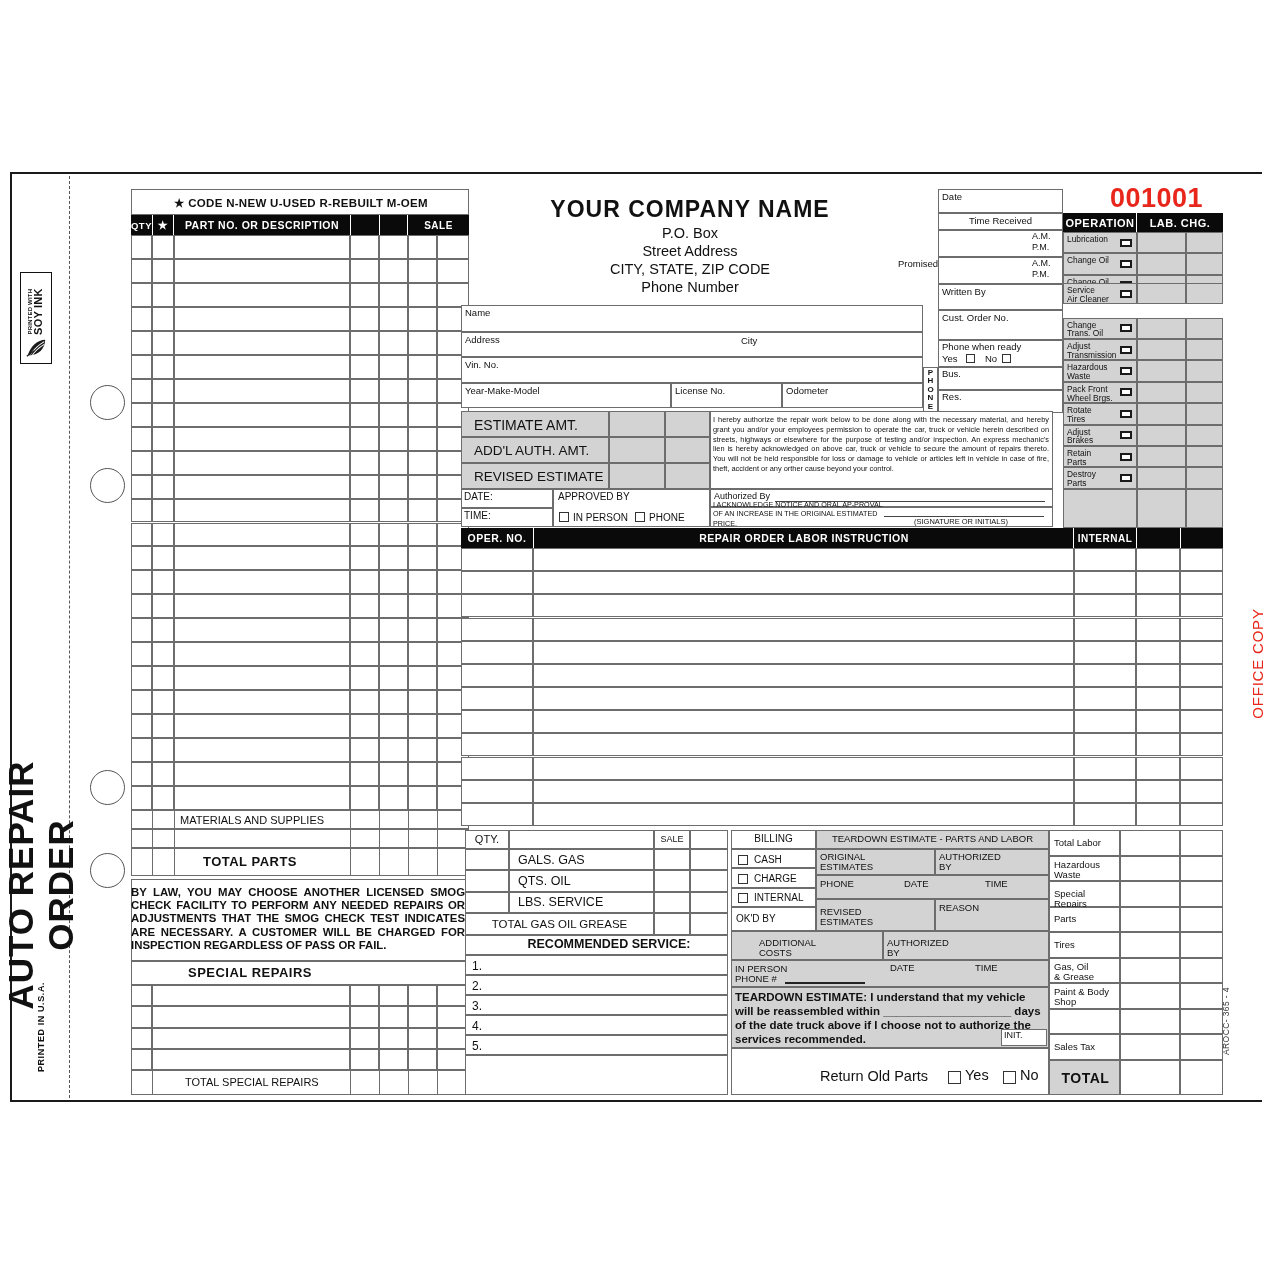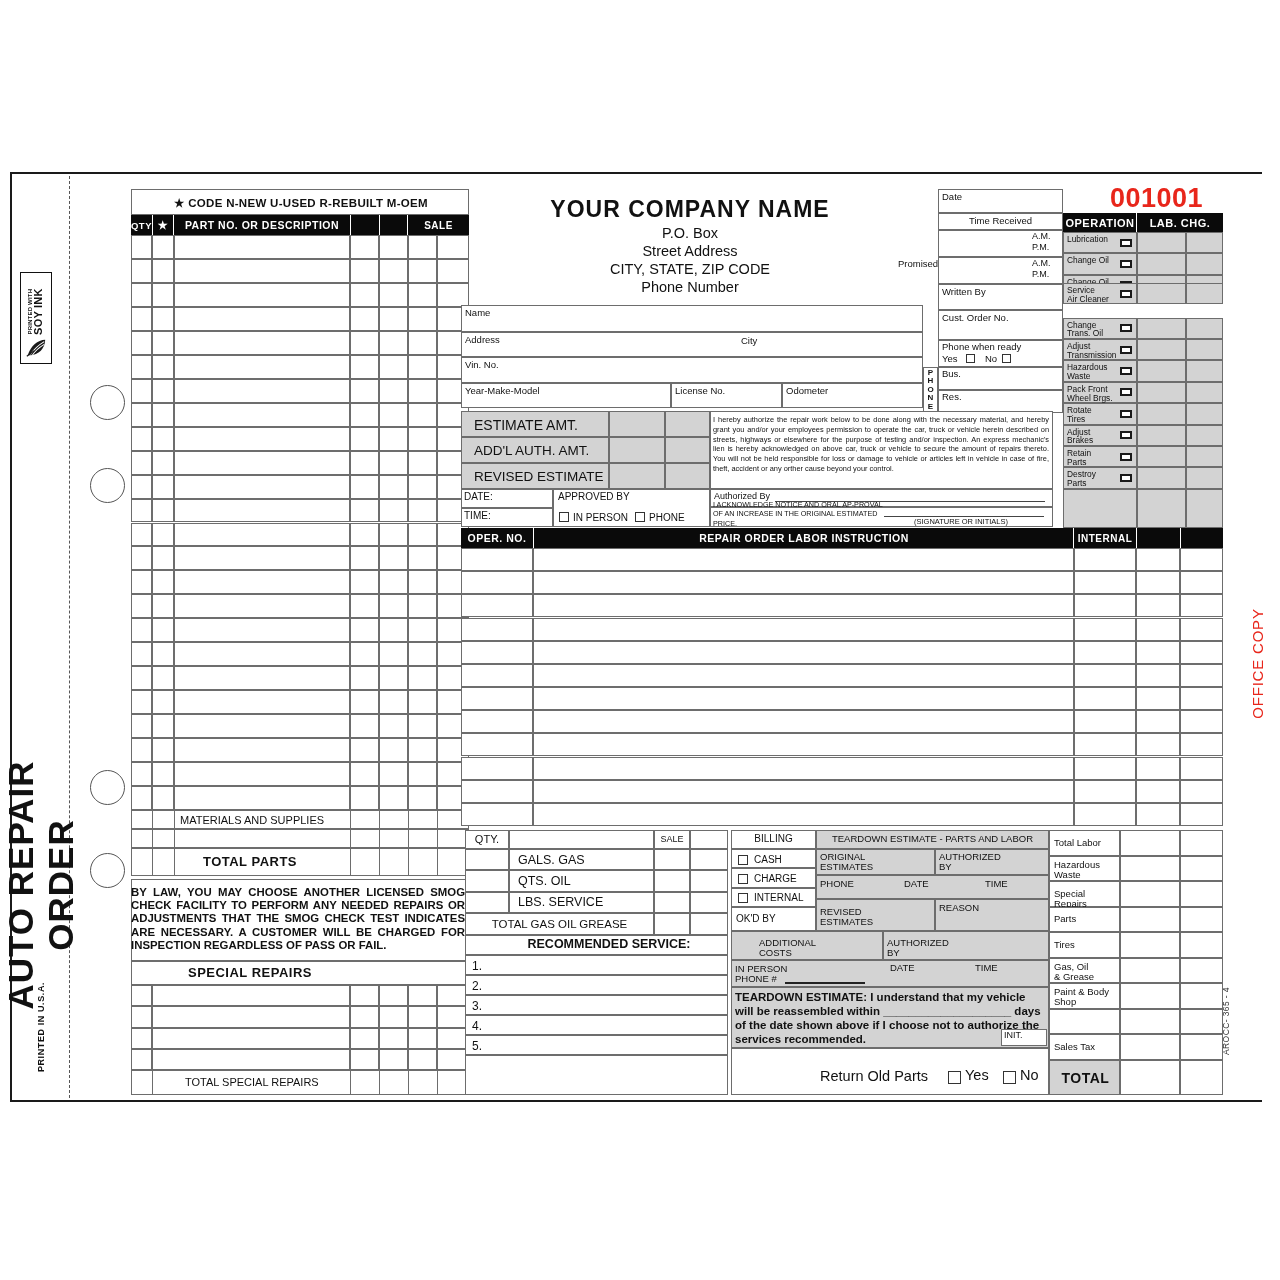--- a/index.html
+++ b/index.html
@@ -745,21 +745,21 @@
 BY</div>
 
   <div class="box gy" style="left:731px;top:960px;width:318px;height:27px;"></div>
   <div class="lbl" style="left:735px;top:964px;font-size:9.5px;white-space:pre-line;">IN PERSON
 PHONE #</div>
   <div style="position:absolute;left:785px;top:982px;width:80px;height:1.5px;background:#222;"></div>
   <div class="lbl" style="left:890px;top:963px;font-size:9.5px;">DATE</div>
   <div class="lbl" style="left:975px;top:963px;font-size:9.5px;">TIME</div>
 
   <div class="box gy" style="left:731px;top:987px;width:318px;height:61px;"></div>
-  <div class="tdown">TEARDOWN ESTIMATE: I understand that my vehicle will be reassembled within ____________________ days of the date shown above if I choose not to authorize the services recommended.</div>
+  <div class="tdown">TEARDOWN ESTIMATE: I understand that my vehicle will be reassembled within ____________________ days of the date truck above if I choose not to authorize the services recommended.</div>
   <div class="box" style="left:1001px;top:1029px;width:46px;height:17px;"></div>
   <div class="lbl" style="left:1004px;top:1031px;font-size:9px;">INIT.</div>
 
   <div class="box" style="left:731px;top:1048px;width:318px;height:47px;"></div>
   <div class="retp">Return Old Parts</div>
   <span class="chk" style="position:absolute;left:948px;top:1071px;width:13px;height:13px;"></span>
   <div class="lbl" style="left:965px;top:1068px;font-size:14.5px;">Yes</div>
   <span class="chk" style="position:absolute;left:1003px;top:1071px;width:13px;height:13px;"></span>
   <div class="lbl" style="left:1020px;top:1068px;font-size:14.5px;">No</div>
 

